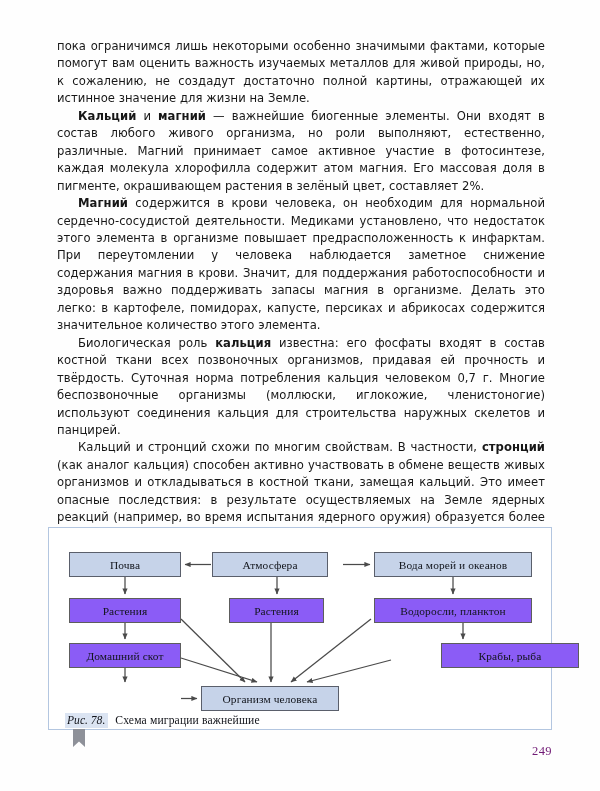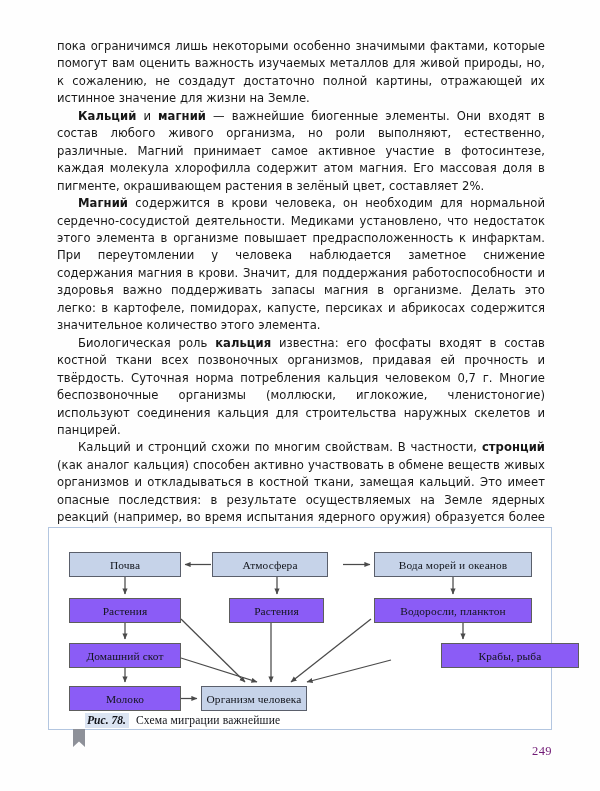--- a/index.html
+++ b/index.html
@@ -100,26 +100,25 @@
     left: 16px;
     top: 170px;
     height: 20px;
     display: flex;
     align-items: center;
     font-family: "Liberation Serif", serif;
     font-size: 11.6px;
     color: #13151b;
   }
   .caption .fignum {
-    font-weight: 700;
+    font-weight: 400;
     font-style: italic;
     background: #dbe4f2;
     padding: 1px 3px 1px 2px;
     margin-right: 7px;
-    margin-left: 20px;
   }
   .caption .captext { letter-spacing: 0.15px; }
 
   
   .bookmark {
     position: absolute;
     left: 72px;
     top: 729px;
     width: 14px;
     height: 19px;
@@ -212,24 +211,21 @@
           <span>Водоросли, планктон</span>
         </div>
 
         <div class="nodebox" style="left:20px; top:103px; width:112px; height:25px;">
           <span>Домашний скот</span>
         </div>
         <div class="nodebox" style="left:345px; top:103px; width:138px; height:25px;margin-left:47px;">
           <span>Крабы, рыба</span>
         </div>
 
-        <div class="nodebox" style="left:20px; top:146px; width:112px; height:25px;">
-          <span>Молоко</span>
-        </div>
-        <div class="nodebox shaded" style="left:152px; top:146px; width:106px; height:25px;">
+        <div class="nodebox shaded" style="left:152px; top:146px; width:138px; height:25px;">
           <span>Организм человека</span>
         </div>
       </div>
 
       <div class="caption">
         <span class="fignum">Рис. 78.</span>
         <span class="captext">Схема миграции важнейшие</span>
       </div>
 
     </div>

